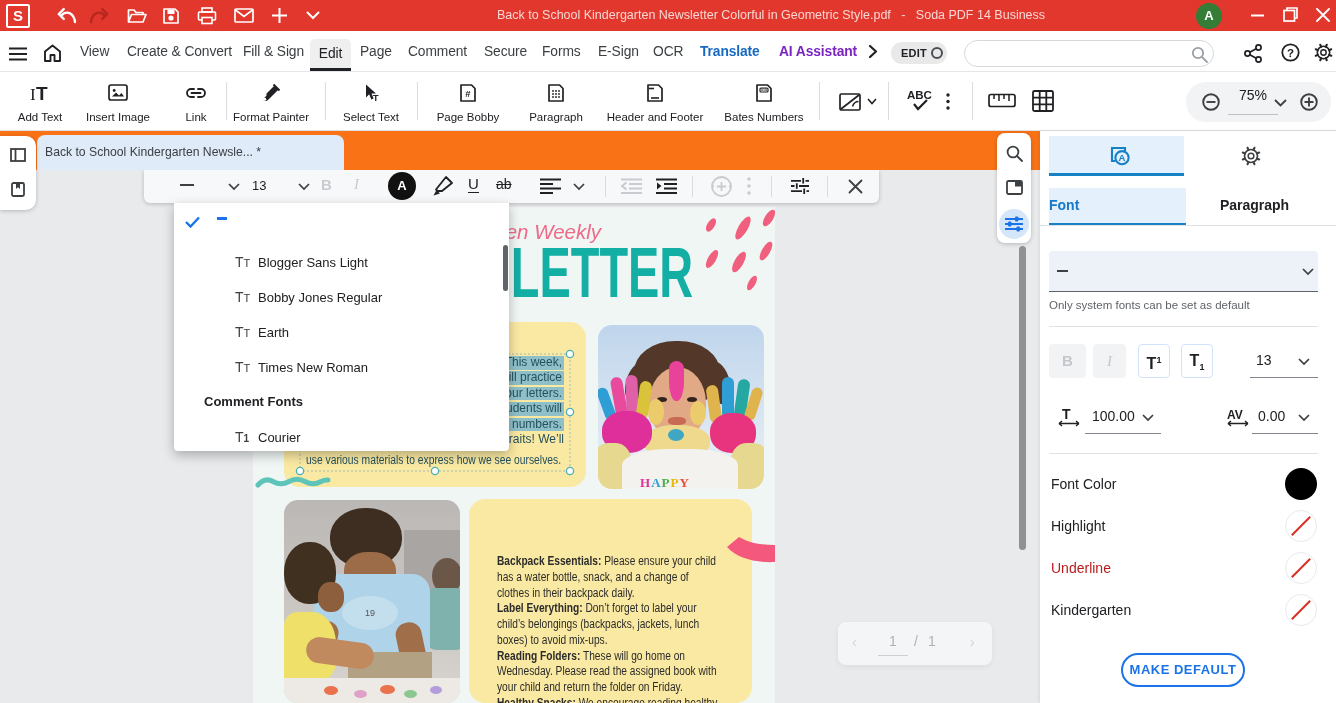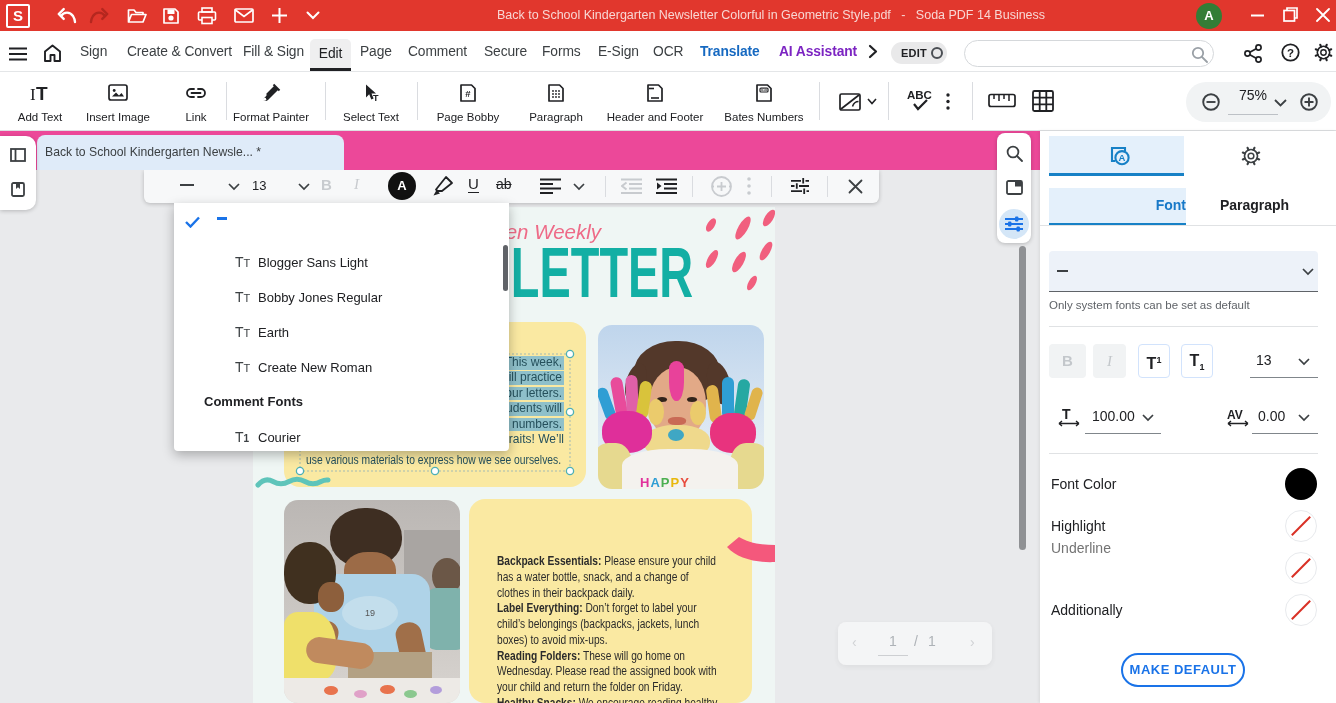--- a/index.html
+++ b/index.html
@@ -18,21 +18,21 @@
 #menubar { position:absolute; left:0; top:31px; width:1336px; height:41px; background:#fff; border-bottom:1px solid #E4E6E8; font-size:13.8px; letter-spacing:-0.1px; color:#3C4043; }
 .mitem { position:absolute; top:13px; white-space:nowrap; }
 
 
 #toolbar { position:absolute; left:0; top:72px; width:1336px; height:59px; background:#fff; border-bottom:1px solid #DDDFE1; }
 .tool { position:absolute; text-align:center; color:#202124; }
 .tool .lbl { font-size:11.5px; margin-top:4px; white-space:nowrap; }
 .tsep { position:absolute; top:10px; height:38px; width:1px; background:#DADCE0; }
 
 
-#tabrow { position:absolute; left:0; top:131px; width:1336px; height:39px; background:#ec4899; }
+#tabrow { position:absolute; left:0; top:131px; width:1336px; height:39px; background:#f97316; }
 #doctab { position:absolute; left:37px; top:4px; width:307px; height:35px; background:#DFEBF9; border-radius:8px 8px 0 0; font-size:12.2px; color:#3C4043; line-height:35px; padding-left:8px; }
 
 
 #mainarea { position:absolute; left:0; top:170px; width:1040px; height:533px; background:#E9EAEC; overflow:hidden; }
 #page { position:absolute; left:253px; top:37px; width:522px; height:496px; background:#EFF6F4; overflow:hidden; }
 .hl { background:#8FC0CA; padding:0 2px; display:inline-block; line-height:13.5px; }
 
 
 #fmtbar { position:absolute; left:144px; top:0px; width:735px; height:33px; background:#F7F8F9; border-radius:0 0 6px 6px; box-shadow:0 1px 4px rgba(0,0,0,.22); }
 #fmtbar svg, #fmtbar div { position:absolute; }
@@ -144,21 +144,21 @@
       </svg>
     <svg class="abs" style="left:1281px;top:12px" width="19" height="19" viewBox="0 0 19 19">
         <circle cx="9.5" cy="9.5" r="8.2" fill="none" stroke="#202124" stroke-width="1.8"></circle>
         <text x="9.5" y="13.6" text-anchor="middle" font-size="11.5" font-weight="bold" fill="#202124" font-family="Liberation Sans">?</text>
       </svg>
     <svg class="abs" style="left:1314px;top:12px" width="19" height="19" viewBox="0 0 24 24">
         <circle cx="12" cy="12" r="7.8" fill="none" stroke="#202124" stroke-width="2.0"></circle>
         <circle cx="12" cy="12" r="3.4" fill="none" stroke="#202124" stroke-width="1.8"></circle>
         <path d="M19.2 15.0 L21.8 16.1 M15.0 19.2 L16.1 21.8 M9.0 19.2 L7.9 21.8 M4.8 15.0 L2.2 16.1 M4.8 9.0 L2.2 7.9 M9.0 4.8 L7.9 2.2 M15.0 4.8 L16.1 2.2 M19.2 9.0 L21.8 7.9" stroke="#202124" stroke-width="2.6" stroke-linecap="round"></path>
       </svg>
-    <div class="mitem" style="left:80px">Sign</div>
+    <div class="mitem" style="left:80px">View</div>
     <div class="mitem" style="left:127px">Create &amp; Convert</div>
     <div class="mitem" style="left:243px">Fill &amp; Sign</div>
     <div class="mitem" style="left:310px; top:8px; width:41px; height:29px; background:#EFEFF0; border-radius:5px 5px 0 0; text-align:center; line-height:29px; color:#202124;">Edit</div>
     <div class="mitem" style="left:310px; top:37px; width:41px; height:3px; background:#202124;"></div>
     <div class="mitem" style="left:360px">Page</div>
     <div class="mitem" style="left:408px">Comment</div>
     <div class="mitem" style="left:484px">Secure</div>
     <div class="mitem" style="left:542px">Forms</div>
     <div class="mitem" style="left:598px">E-Sign</div>
     <div class="mitem" style="left:653px">OCR</div>
@@ -349,21 +349,21 @@
         <div class="abs" style="left:124px;top:52px;width:12px;height:42px;background:#2F9ED4;border-radius:6px;transform:rotate(0deg);"></div>
         <div class="abs" style="left:138px;top:54px;width:12px;height:40px;background:#25A8A2;border-radius:6px;transform:rotate(8deg);"></div>
         <div class="abs" style="left:150px;top:62px;width:11px;height:34px;background:#E0B44C;border-radius:6px;transform:rotate(18deg);"></div>
 
         <div class="abs" style="left:112px;top:88px;width:46px;height:40px;background:#E8337E;border-radius:46%;"></div>
 
         <div class="abs" style="left:-6px;top:118px;width:40px;height:52px;background:#E6D98F;border-radius:40%;"></div>
         <div class="abs" style="left:132px;top:118px;width:40px;height:52px;background:#E6D98F;border-radius:40%;"></div>
 
         <div class="abs" style="left:24px;top:124px;width:116px;height:40px;background:#F4F2EE;border-radius:40% 40% 0 0;"></div>
-        <div class="abs" style="left:42px;top:150px;width:90px;height:14px;font-size:13px;font-weight:bold;letter-spacing:1px;"><span style="color:#E0319B">H</span><span style="color:#2F9ED4">A</span><span style="color:#4CAF50">P</span><span style="color:#E8B80C">P</span><span style="color:#E84B3C">Y</span></div>
+        <div class="abs" style="left:42px;top:150px;width:90px;height:14px;font-size:13px;font-weight:bold;letter-spacing:1px;font-family:Liberation Serif, serif;"><span style="color:#E0319B">H</span><span style="color:#2F9ED4">A</span><span style="color:#4CAF50">P</span><span style="color:#E8B80C">P</span><span style="color:#E84B3C">Y</span></div>
       </div>
 
       <div class="abs" style="left:47px;top:147px;width:270px;height:117px;"></div>
       <div id="seltext" class="abs" style="left:0px;top:148px;width:311px;text-align:right;font-size:12px;line-height:15.4px;color:#25505C;white-space:nowrap;">
         <div><span class="hl">Welcome back, parents! This week,</span></div>
         <div><span class="hl">our class will practice</span></div>
         <div><span class="hl">writing our letters.</span></div>
         <div><span class="hl">Additionally, students will</span></div>
         <div><span class="hl">count numbers.</span></div>
         <div>And paint self-portraits! We’ll</div>
@@ -501,21 +501,21 @@
           <path d="M1 6 L5.5 10.5 L14 1.5" fill="none" stroke="#1A73E8" stroke-width="2.4"></path>
         </svg>
       <div class="abs" style="left:43px;top:14px;width:10px;height:3px;background:#1A73E8;"></div>
       <div class="ddi" style="left:61px;top:51px;color:#3C4043;"><span style="font-size:14px;">T</span><span style="font-size:11px;">T</span></div>
       <div class="ddi" style="left:84px;top:52px;text-align:right;">Blogger Sans Light</div>
       <div class="ddi" style="left:61px;top:86px;color:#3C4043;"><span style="font-size:14px;">T</span><span style="font-size:11px;">T</span></div>
       <div class="ddi" style="left:84px;top:87px;">Bobby Jones Regular</div>
       <div class="ddi" style="left:61px;top:121px;color:#3C4043;"><span style="font-size:14px;">T</span><span style="font-size:11px;">T</span></div>
       <div class="ddi" style="left:84px;top:122px;">Earth</div>
       <div class="ddi" style="left:61px;top:156px;color:#3C4043;"><span style="font-size:14px;">T</span><span style="font-size:11px;">T</span></div>
-      <div class="ddi" style="left:84px;top:157px;">Create New Roman</div>
+      <div class="ddi" style="left:84px;top:157px;">Times New Roman</div>
       <div class="ddi" style="left:30px;top:191px;font-weight:bold;">Comment Fonts</div>
       <div class="ddi" style="left:61px;top:226px;color:#3C4043;"><span style="font-size:14px;">T</span><span style="font-size:10px;font-weight:bold;">1</span></div>
       <div class="ddi" style="left:84px;top:227px;">Courier</div>
       <div class="abs" style="left:329px;top:42px;width:5px;height:46px;background:#606368;border-radius:3px;"></div>
     </div>
   </div>
 
   <div style="position:absolute;left:0px;top:136px;width:36px;height:74px;background:#fff;border-radius:0 10px 10px 0;box-shadow:0 1px 4px rgba(0,0,0,.22);">
     <svg class="abs" style="left:10px;top:12px" width="16" height="14" viewBox="0 0 16 14">
         <rect x="1" y="1" width="14" height="12" fill="none" stroke="#3C4043" stroke-width="1.8"></rect>
@@ -538,21 +538,21 @@
       </svg>
     <svg class="abs" style="left:201px;top:15px" width="20" height="20" viewBox="0 0 24 24">
         <circle cx="12" cy="12" r="7.8" fill="none" stroke="#3C4043" stroke-width="2.0"></circle>
         <circle cx="12" cy="12" r="3.4" fill="none" stroke="#3C4043" stroke-width="1.8"></circle>
         <path d="M19.2 15.0 L21.8 16.1 M15.0 19.2 L16.1 21.8 M9.0 19.2 L7.9 21.8 M4.8 15.0 L2.2 16.1 M4.8 9.0 L2.2 7.9 M9.0 4.8 L7.9 2.2 M15.0 4.8 L16.1 2.2 M19.2 9.0 L21.8 7.9" stroke="#3C4043" stroke-width="2.6" stroke-linecap="round"></path>
       </svg>
 
     <div class="abs" style="left:9px;top:57px;width:137px;height:35px;background:#E4F0FB;"></div>
     <div class="abs" style="left:9px;top:92px;width:137px;height:3px;background:#1781C6;"></div>
     <div class="abs" style="left:0px;top:94px;width:296px;height:1px;background:#E0E2E4;"></div>
-    <div class="abs" style="left:9px;top:66px;width:137px;text-align:right;font-size:14px;font-weight:bold;color:#1879C8;">Font</div>
+    <div class="abs" style="left:9px;top:66px;width:137px;text-align:left;font-size:14px;font-weight:bold;color:#1879C8;">Font</div>
     <div class="abs" style="left:146px;top:66px;width:137px;text-align:center;font-size:14px;font-weight:bold;color:#202124;">Paragraph</div>
 
     <div class="abs" style="left:9px;top:120px;width:269px;height:41px;background:#EDF2F9;border-radius:4px 4px 0 0;border-bottom:1.5px solid #5F6368;">
       <div class="abs" style="left:8px;top:19px;width:11px;height:2px;background:#3C4043;"></div>
       <svg class="abs" style="left:253px;top:17px" width="12" height="8" viewBox="0 0 12 8">
           <path d="M1 1 L6 6 L11 1" fill="none" stroke="#3C4043" stroke-width="1.7"></path>
         </svg>
     </div>
     <div class="abs" style="left:9px;top:168px;font-size:11.5px;color:#5F6368;">Only system fonts can be set as default</div>
     <div class="abs" style="left:9px;top:195px;width:269px;height:1px;background:#E0E2E4;"></div>
@@ -587,23 +587,23 @@
       <svg class="abs" style="left:46px;top:14px" width="12" height="8" viewBox="0 0 12 8">
           <path d="M1 1 L6 6 L11 1" fill="none" stroke="#3C4043" stroke-width="1.7"></path>
         </svg>
     </div>
     <div class="abs" style="left:9px;top:322px;width:269px;height:1px;background:#E0E2E4;"></div>
 
     <div class="abs" style="left:11px;top:345px;font-size:14px;color:#202124;">Font Color</div>
     <div class="abs" style="left:245px;top:337px;width:32px;height:32px;border-radius:50%;background:#000;"></div>
     <div class="abs" style="left:11px;top:387px;font-size:14px;color:#202124;">Highlight</div>
     <div class="nonecircle" style="top:379px;"></div>
-    <div class="abs" style="left:11px;top:409px;font-size:14px;color:#737373;">Underline</div>
+    <div class="abs" style="left:11px;top:429px;font-size:14px;color:#b91c1c;">Underline</div>
     <div class="nonecircle" style="top:421px;"></div>
-    <div class="abs" style="left:11px;top:471px;font-size:14px;color:#202124;">Additionally</div>
+    <div class="abs" style="left:11px;top:471px;font-size:14px;color:#202124;">Kindergarten</div>
     <div class="nonecircle" style="top:463px;"></div>
     <div class="abs" style="left:81px;top:522px;width:124px;height:34px;border:2px solid #1A73E8;border-radius:17px;text-align:center;line-height:30px;font-size:13px;font-weight:bold;color:#1A73E8;letter-spacing:.5px;">MAKE DEFAULT</div>
   </div>
   <div id="minicard">
     <svg class="abs" style="left:9px;top:12px" width="17" height="17" viewBox="0 0 17 17">
         <circle cx="7" cy="7" r="5.4" fill="none" stroke="#3C4043" stroke-width="1.8"></circle>
         <path d="M11 11 L16 16" stroke="#3C4043" stroke-width="1.8" stroke-linecap="round"></path>
       </svg>
     <svg class="abs" style="left:9px;top:47px" width="17" height="15" viewBox="0 0 17 15">
         <rect x="1" y="1" width="15" height="13" rx="1.5" fill="none" stroke="#3C4043" stroke-width="1.8"></rect>

